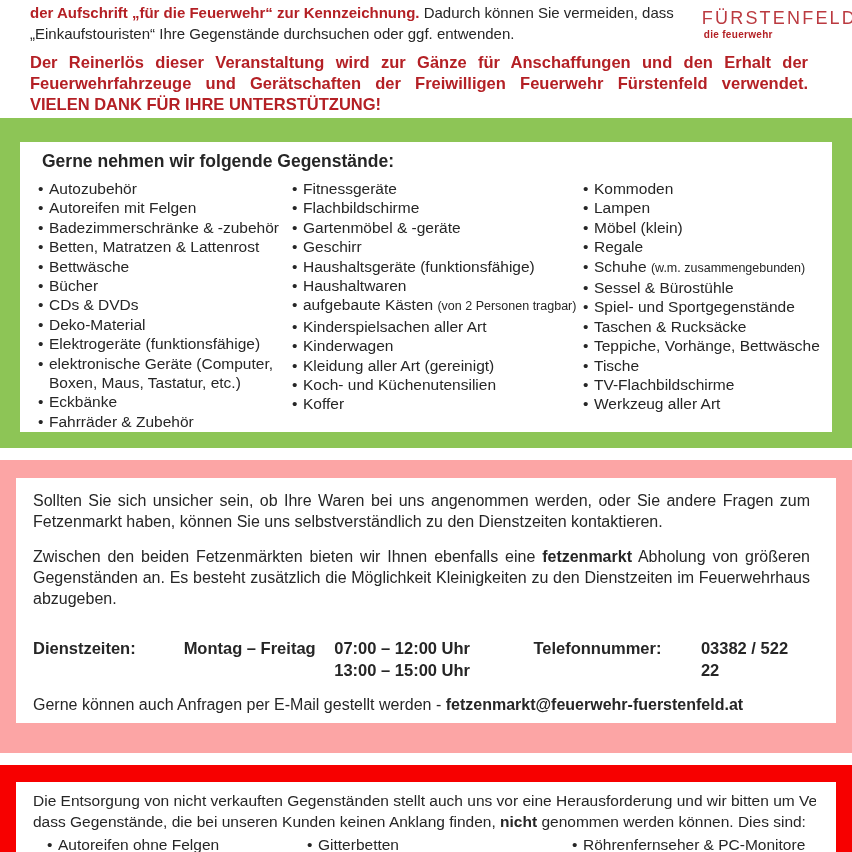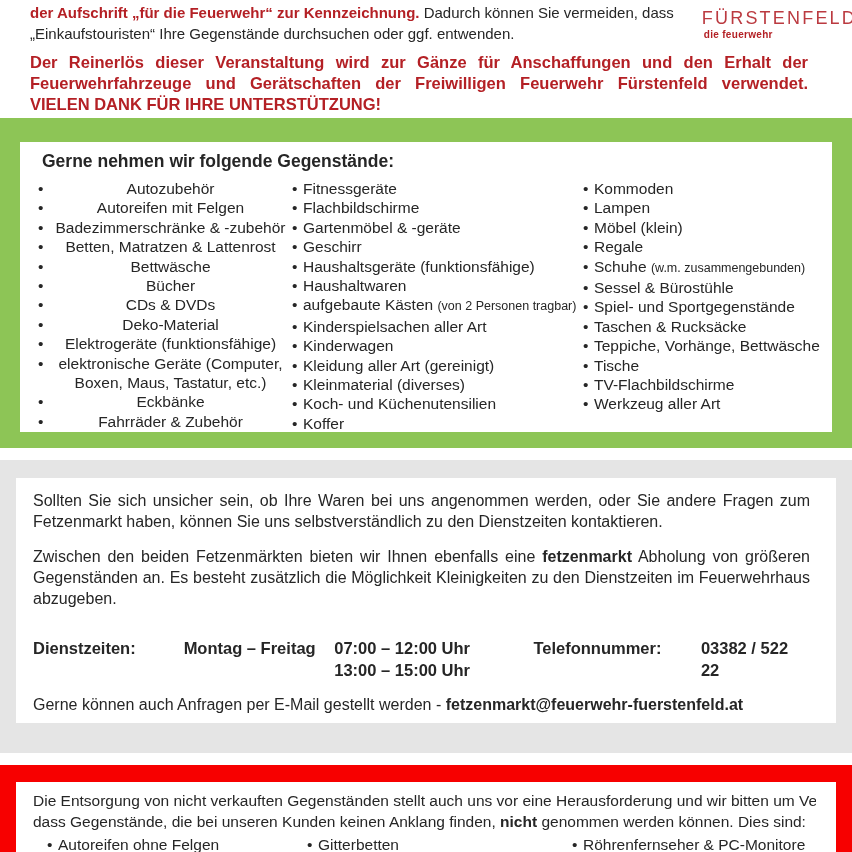--- a/index.html
+++ b/index.html
@@ -19,30 +19,30 @@
   .logo { margin-left: 28px; padding-top: 1px; }
   .logo-line1 { font-size: 18px; letter-spacing: 2.2px; color: #bb3a40; font-weight: 400; }
   .logo-line2 { font-size: 10px; font-weight: bold; color: #b42025; letter-spacing: 0.3px; margin-left: 2px; }
   .red-para { margin: 8px 44px 0 0; width: 778px; color: #b42025; font-weight: bold;
               font-size: 16.5px; line-height: 21px; }
 
   
   .gap { height: 12px; background: #ffffff; }
   .band { width: 852px; }
   .band-green  { background: #8dc556; height: 330px; padding: 24px 20px 16px; }
-  .band-orange { background: #e5e5e5; height: 293px; padding: 18px 16px 0; }
+  .band-orange { background: #fca5a5; height: 293px; padding: 18px 16px 0; }
   .band-red    { background: #f70000; height: 87px;  padding: 17px 16px 0; }
   .inner { background: #ffffff; width: 100%; height: 100%; }
 
   
   .inner-green { padding: 9px 8px 0 18px; }
   .accepted-title { font-size: 17.5px; font-weight: bold; margin: 0 0 7px 4px; }
   .cols { display: flex; font-size: 15.5px; line-height: 19.4px; }
   .col { list-style: none; }
-  .col-1 { width: 254px; text-align: center; } .col-2 { width: 291px; } .col-3 { flex: 1; }
+  .col-1 { width: 254px; } .col-2 { width: 291px; } .col-3 { flex: 1; }
   .cols li { position: relative; padding-left: 11px; }
   .cols li::before { content: "\2022"; position: absolute; left: 0; }
   .note { font-size: 12.5px; }
 
   
   .inner-orange { height: 245px; padding: 12px 26px 0 17px; font-size: 16px; line-height: 21px; }
   .p2 { margin-top: 14px; }
   .mid-bold { font-weight: bold; }
   .dz { display: flex; margin-top: 28px; font-weight: bold; font-size: 16.5px; line-height: 22px; }
   .dz-label { width: 152px; } .dz-day { width: 152px; } .dz-times { width: 201px; }
@@ -100,21 +100,20 @@
         <li>Fitnessgeräte</li>
         <li>Flachbildschirme</li>
         <li>Gartenmöbel &amp; -geräte</li>
         <li>Geschirr</li>
         <li>Haushaltsgeräte (funktionsfähige)</li>
         <li>Haushaltwaren</li>
         <li><span>aufgebaute Kästen</span> <span class="note">(von 2 Personen tragbar)</span></li>
         <li>Kinderspielsachen aller Art</li>
         <li>Kinderwagen</li>
         <li>Kleidung aller Art (gereinigt)</li>
-        <li>Kleinmaterial (diverses)</li>
         <li>Koch- und Küchenutensilien</li>
         <li>Koffer</li>
       </ul>
       <ul class="col col-3">
         <li>Kommoden</li>
         <li>Lampen</li>
         <li>Möbel (klein)</li>
         <li>Regale</li>
         <li><span>Schuhe</span> <span class="note">(w.m. zusammengebunden)</span></li>
         <li>Sessel &amp; Bürostühle</li>

